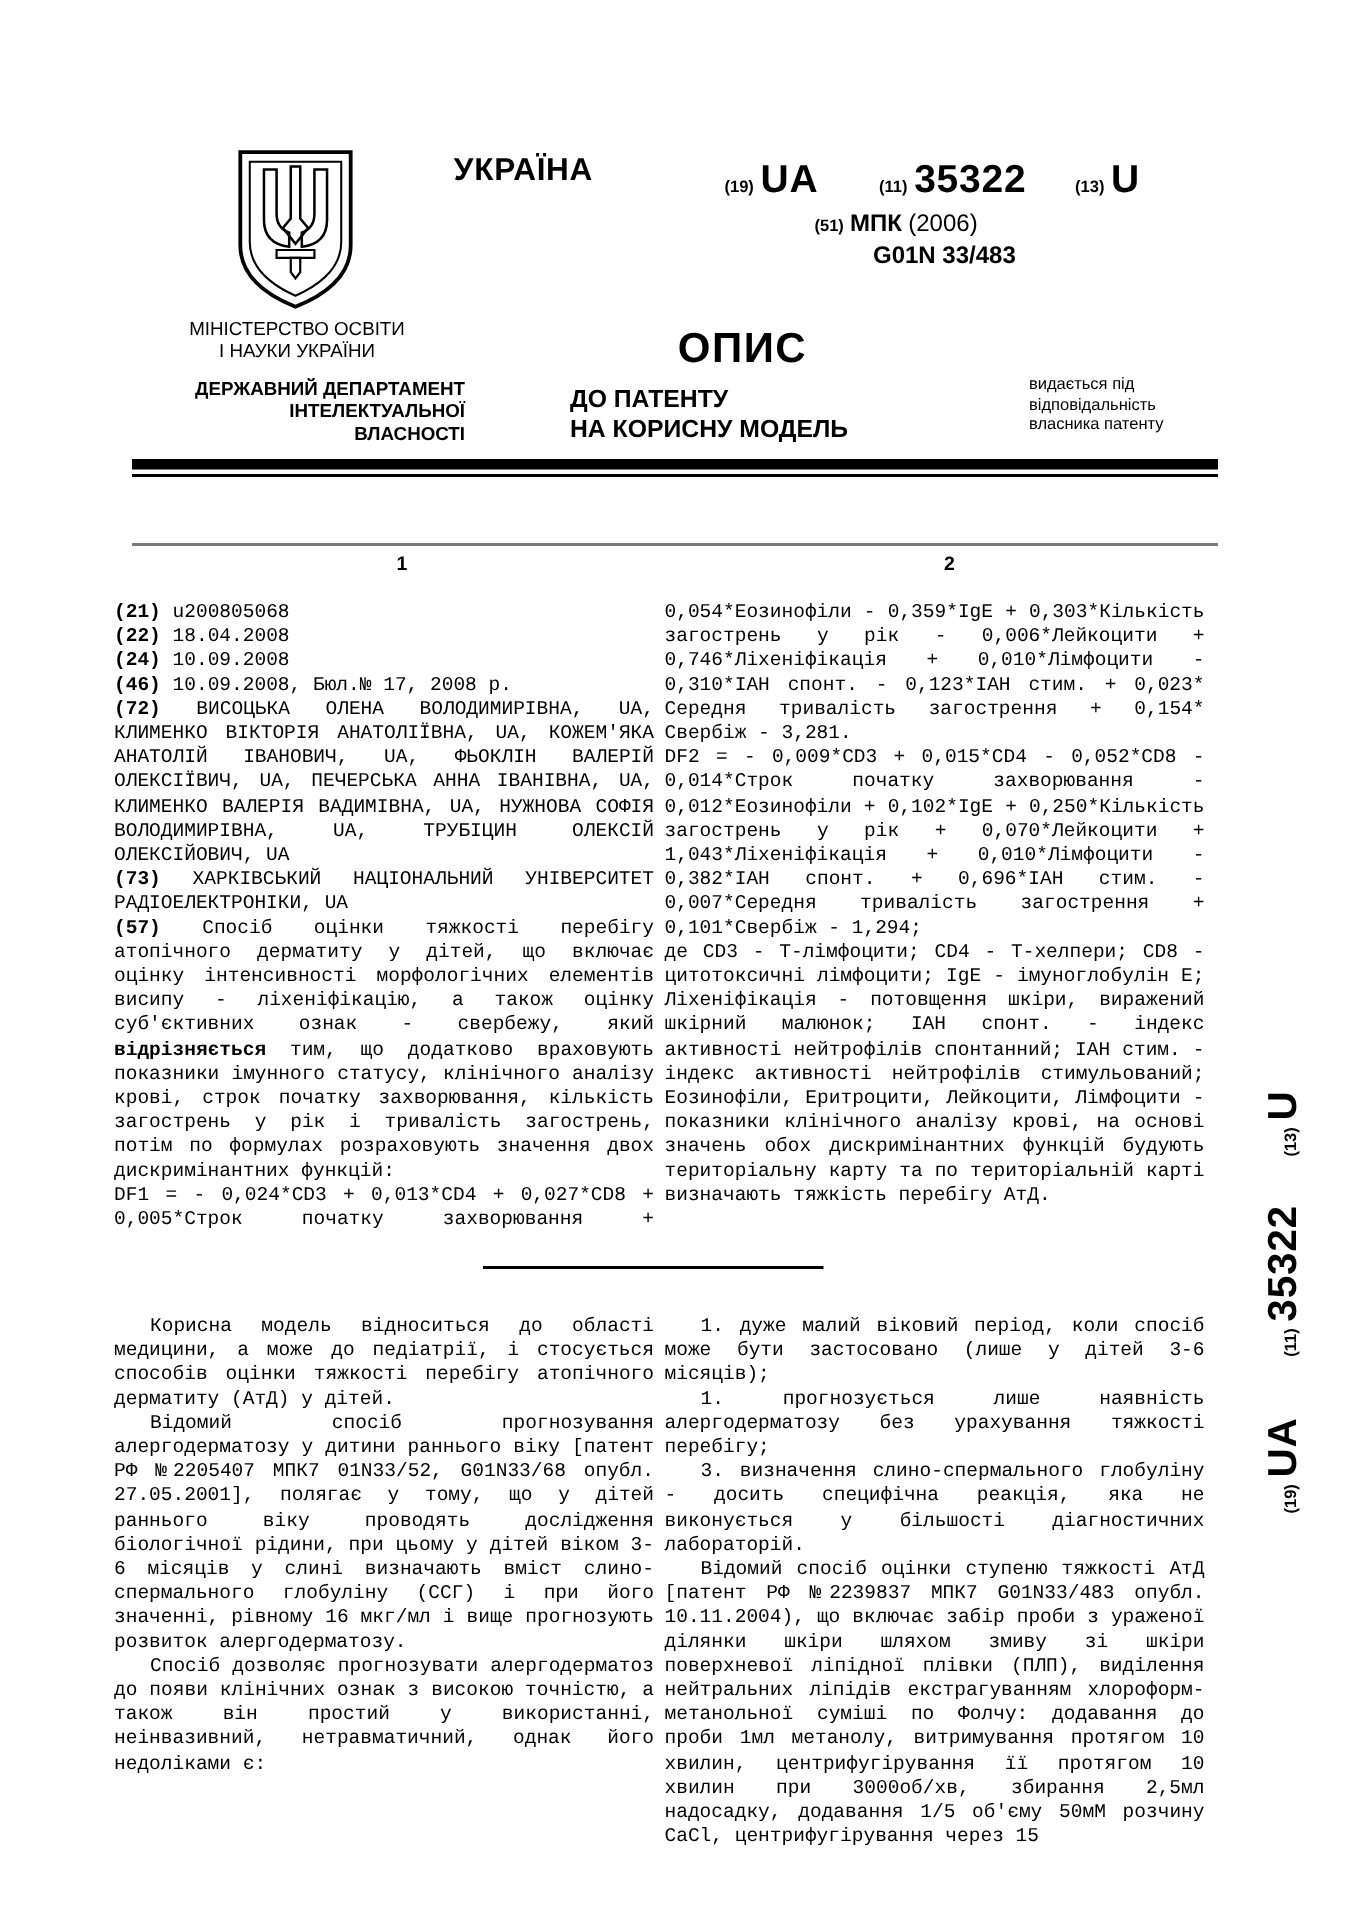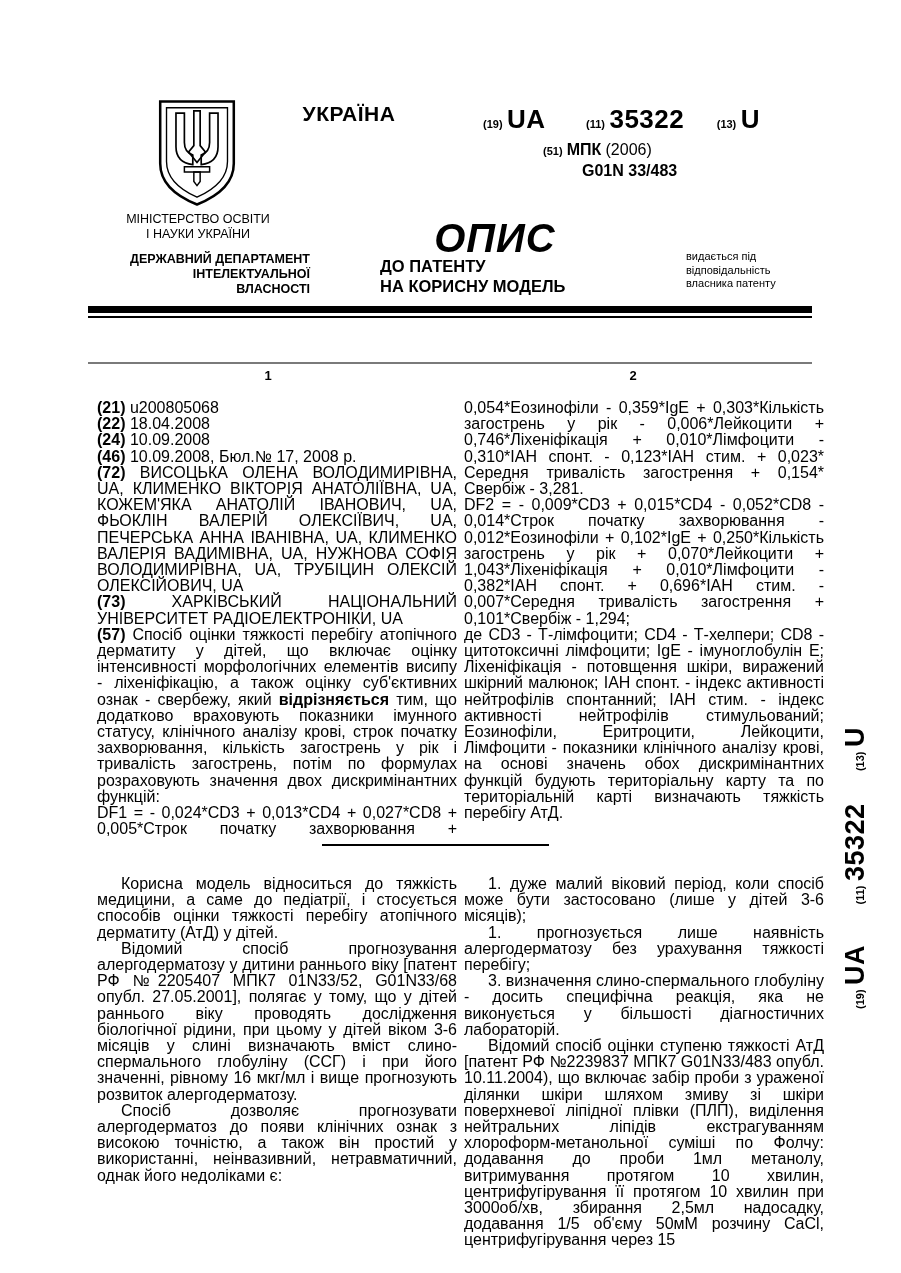--- a/index.html
+++ b/index.html
@@ -18,40 +18,40 @@
   .ipc-row{position:absolute;left:543px;top:141px;font-size:15px;white-space:nowrap;}
   .ipc-label{font-size:11px;font-weight:bold;}
   .ipc-name{font-size:16px;font-weight:bold;}
   .ipc-year{font-size:16px;}
   .ipc-class{position:absolute;left:582px;top:162px;font-size:16px;font-weight:bold;}
   .ministry{position:absolute;left:86px;top:212px;width:224px;text-align:center;
             font-weight:normal;font-size:12.5px;line-height:15px;white-space:pre-line;}
   .department{position:absolute;left:86px;top:252px;width:224px;text-align:right;
               font-weight:bold;font-size:12.5px;line-height:15px;white-space:pre-line;}
   .doc-type{position:absolute;left:380px;top:216px;width:230px;text-align:center;
-            font-size:40px;font-weight:bold;letter-spacing:1px;font-style:italic;}
+            font-size:28px;font-weight:bold;letter-spacing:1px;}
   .doc-subtype{position:absolute;left:380px;top:256px;width:230px;text-align:left;
                font-size:16.5px;font-weight:bold;line-height:20px;white-space:pre-line;}
   .issue-note{position:absolute;left:686px;top:222px;width:112px;font-size:11px;
               line-height:13.5px;margin-top:28px;}
 
   
   .bar-thick{position:absolute;left:88px;top:306px;width:724px;height:7px;background:#000;}
   .bar-thin{position:absolute;left:88px;top:316px;width:724px;height:2px;background:#000;}
   .title54{position:absolute;left:88px;top:327px;width:724px;font-size:13.5px;font-weight:bold;}
   .rule-gray{position:absolute;left:88px;top:362px;width:724px;height:2px;background:#7a7a7a;}
   .colnum{position:absolute;top:368px;width:24px;text-align:center;font-weight:bold;font-size:13px;}
   .colnum-1{left:256px;}
   .colnum-2{left:621px;}
   .mid-rule{position:absolute;left:322px;top:844px;width:227px;height:2px;background:#000;}
 
   
-  .twocol{position:absolute;left:97px;width:727px;display:grid;
+  .twocol{position:absolute;left:76px;width:727px;display:grid;
           grid-template-columns:360px 360px;column-gap:7px;
-          font-size:16px;line-height:16.2px;text-align:justify;}
+          font-size:13px;line-height:16.2px;text-align:justify;font-family:Liberation Mono, monospace;}
   .abstract{top:400px;}
   .bodytext{top:876px;}
   .para{margin:0;}
   .justify-all{text-align-last:justify;}
   .bodytext .para{text-indent:24px;}
 
   
   .side-codes{position:absolute;left:703px;top:836px;width:304px;height:64px;
               transform:rotate(-90deg);white-space:nowrap;text-align:center;line-height:64px;}
   .side-codes .code-value{font-size:27px;}
@@ -127,21 +127,21 @@
       <p class="para">0,054*Еозинофіли - 0,359*IgE + 0,303*Кількість загострень у рік - 0,006*Лейкоцити + 0,746*Ліхеніфікація + 0,010*Лімфоцити - 0,310*ІАН спонт. - 0,123*ІАН стим. + 0,023* Середня тривалість загострення + 0,154* Свербіж - 3,281.</p>
       <p class="para">DF2 = - 0,009*CD3 + 0,015*CD4 - 0,052*CD8 - 0,014*Строк початку захворювання - 0,012*Еозинофіли + 0,102*IgE + 0,250*Кількість загострень у рік + 0,070*Лейкоцити + 1,043*Ліхеніфікація + 0,010*Лімфоцити - 0,382*ІАН спонт. + 0,696*ІАН стим. - 0,007*Середня тривалість загострення + 0,101*Свербіж - 1,294;</p>
       <p class="para">де CD3 - Т-лімфоцити; CD4 - Т-хелпери; CD8 - цитотоксичні лімфоцити; IgE - імуноглобулін Е; Ліхеніфікація - потовщення шкіри, виражений шкірний малюнок; ІАН спонт. - індекс активності нейтрофілів спонтанний; ІАН стим. - індекс активності нейтрофілів стимульований; Еозинофіли, Еритроцити, Лейкоцити, Лімфоцити - показники клінічного аналізу крові, на основі значень обох дискримінантних функцій будують територіальну карту та по територіальній карті визначають тяжкість перебігу АтД.</p>
     </div>
   </div>
 
   <div class="mid-rule"></div>
 
   <div class="twocol bodytext">
     <div>
-      <p class="para">Корисна модель відноситься до тяжкість медицини, а саме до педіатрії, і стосується способів оцінки тяжкості перебігу атопічного дерматиту (АтД) у дітей.</p>
+      <p class="para">Корисна модель відноситься до області медицини, а може до педіатрії, і стосується способів оцінки тяжкості перебігу атопічного дерматиту (АтД) у дітей.</p>
       <p class="para">Відомий спосіб прогнозування алергодерматозу у дитини раннього віку [патент РФ №2205407 МПК7 01N33/52, G01N33/68 опубл. 27.05.2001], полягає у тому, що у дітей раннього віку проводять дослідження біологічної рідини, при цьому у дітей віком 3-6 місяців у слині визначають вміст слино-спермального глобуліну (ССГ) і при його значенні, рівному 16 мкг/мл і вище прогнозують розвиток алергодерматозу.</p>
       <p class="para">Спосіб дозволяє прогнозувати алергодерматоз до появи клінічних ознак з високою точністю, а також він простий у використанні, неінвазивний, нетравматичний, однак його недоліками є:</p>
     </div>
     <div>
       <p class="para">1. дуже малий віковий період, коли спосіб може бути застосовано (лише у дітей 3-6 місяців);</p>
       <p class="para">1. прогнозується лише наявність алергодерматозу без урахування тяжкості перебігу;</p>
       <p class="para">3. визначення слино-спермального глобуліну - досить специфічна реакція, яка не виконується у більшості діагностичних лабораторій.</p>
       <p class="para">Відомий спосіб оцінки ступеню тяжкості АтД [патент РФ №2239837 МПК7 G01N33/483 опубл. 10.11.2004), що включає забір проби з ураженої ділянки шкіри шляхом змиву зі шкіри поверхневої ліпідної плівки (ПЛП), виділення нейтральних ліпідів екстрагуванням хлороформ-метанольної суміші по Фолчу: додавання до проби 1мл метанолу, витримування протягом 10 хвилин, центрифугірування її протягом 10 хвилин при 3000об/хв, збирання 2,5мл надосадку, додавання 1/5 об'єму 50мМ розчину CaCl, центрифугірування через 15</p>
     </div>
   </div>

